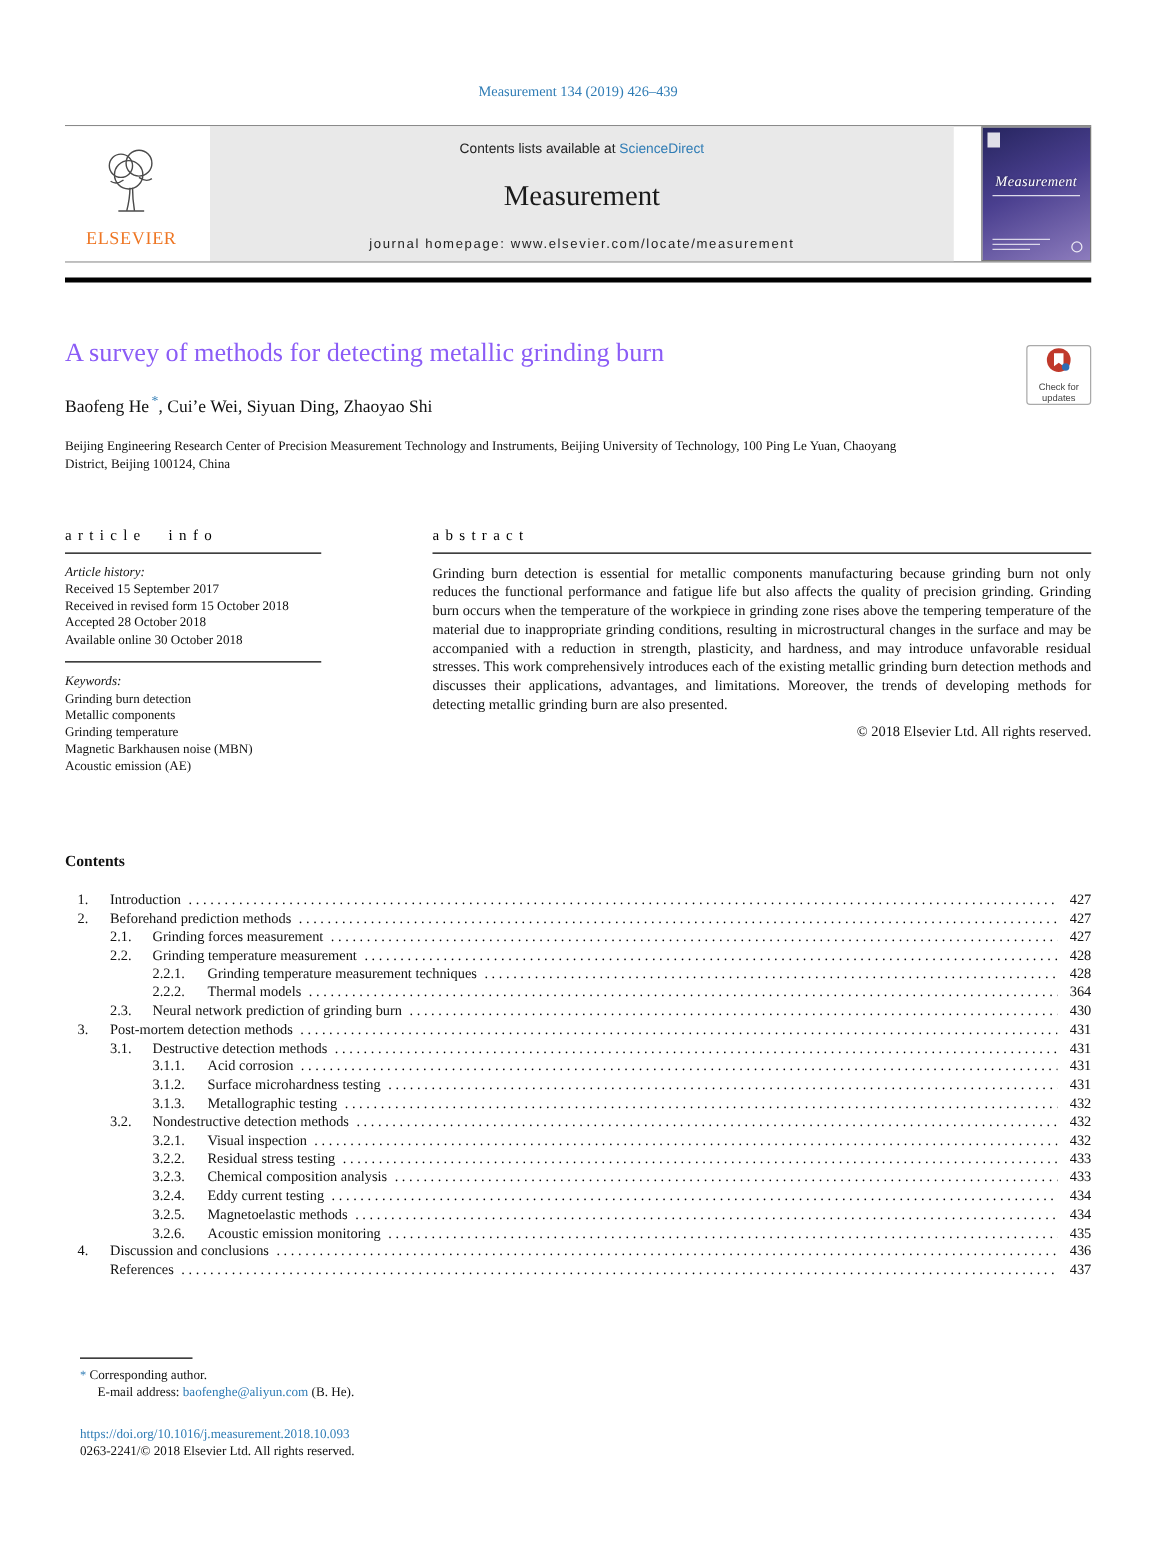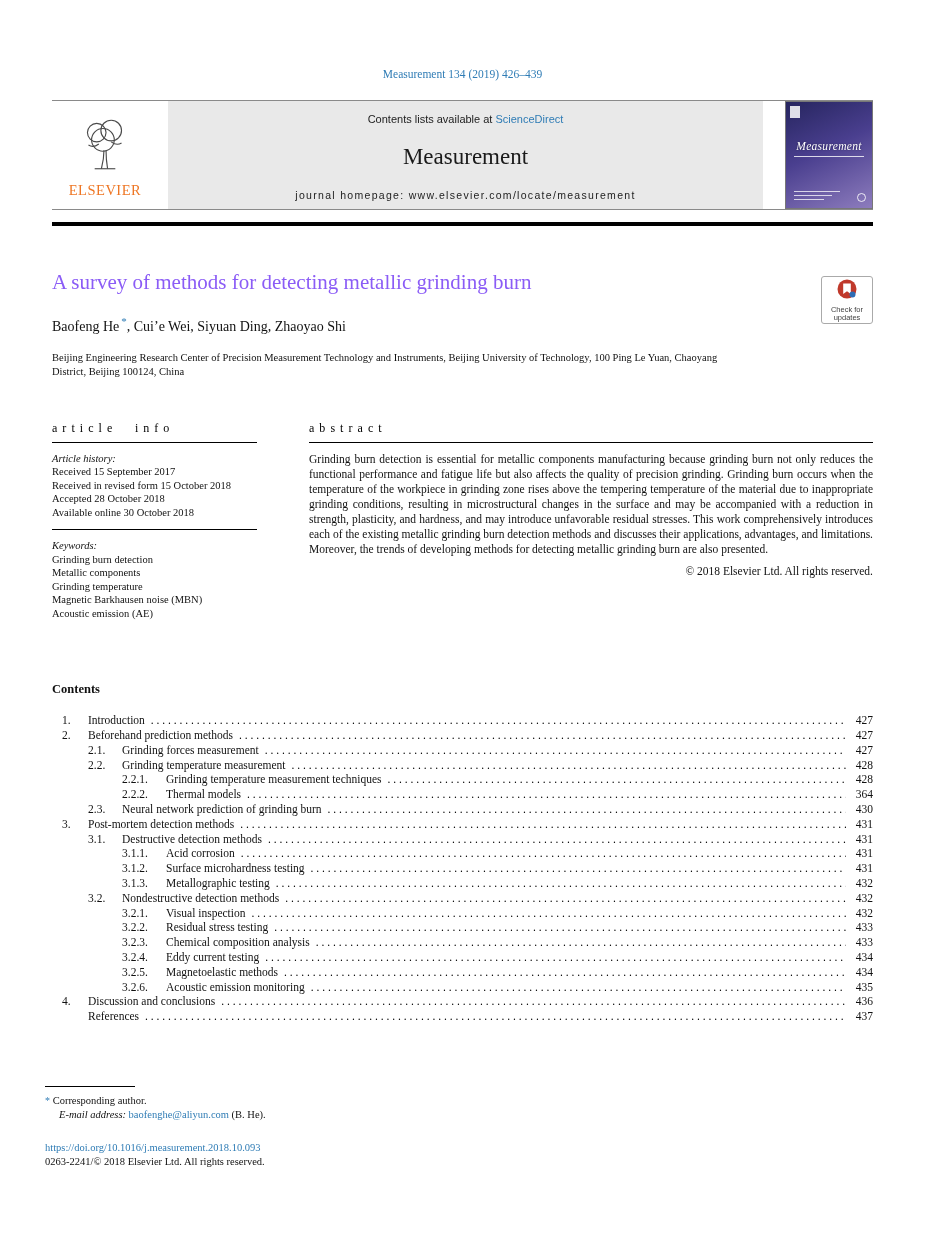--- a/index.html
+++ b/index.html
@@ -145,20 +145,21 @@
     font-family:"Liberation Sans", sans-serif;
     font-size:7.5px; line-height:8.5px;
     color:#444; text-align:center;
     margin-top:2px;
   }
 
   
   .info-abstract-row{
     display:flex;
     margin:42px 52px 0;
+    gap:37px;
   }
   .col-info{ width:205px; flex:none; margin-right:52px; }
   .col-abs{ flex:1; }
   .sec-head{
     font-size:12px;
     letter-spacing:0.42em;
     word-spacing:0.8em;
     color:#000;
     margin-bottom:6px;
   }
@@ -188,28 +189,28 @@
   .toc-label{ flex:none; white-space:nowrap; padding-right:3px; }
   .toc-dots{
     flex:1 1 auto;
     overflow:hidden; white-space:nowrap;
     margin:0 3px; color:#000;
   }
   .toc-page{ flex:none; min-width:24px; text-align:right; }
 
   
   .footer{
-    position:absolute; left:45px; right:52px; bottom:66px;
+    position:absolute; left:64px; right:52px; bottom:66px;
     font-size:10.5px;
   }
   .foot-rule{ width:90px; border-top:1px solid #000; margin-bottom:7px; }
   .foot-line{ line-height:13.5px; }
   .foot-star{ color:var(--link); font-size:10px; }
   .email-line{ padding-left:14px; }
-  .em-label{ font-style:italic; }
+  .em-label{ }
   .footer a{ color:var(--link); text-decoration:none; }
   .doi{ margin-top:20px; line-height:13.5px; }
   .issn{ line-height:13.5px; color:#111; }
 </style>
 </head>
 <body>
 
 <div class="page">
 
   <div class="citation">Measurement 134 (2019) 426–439</div>

